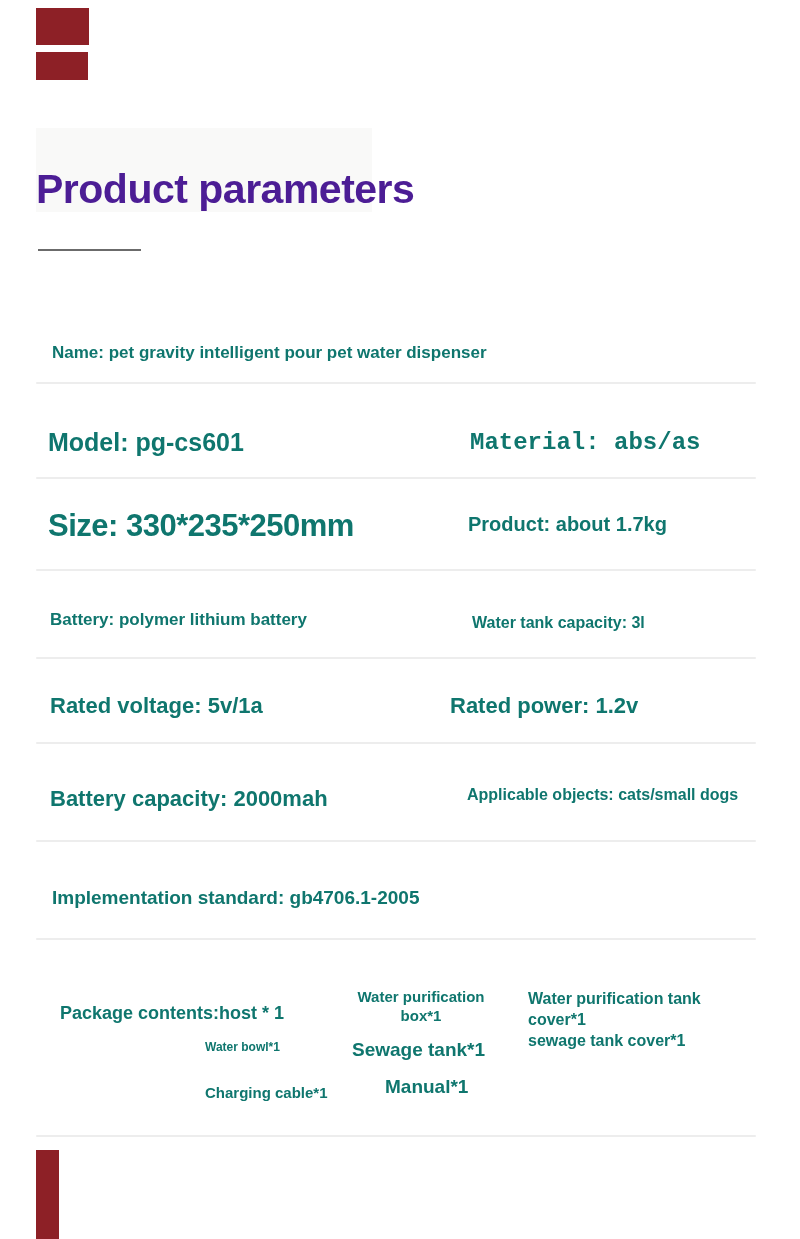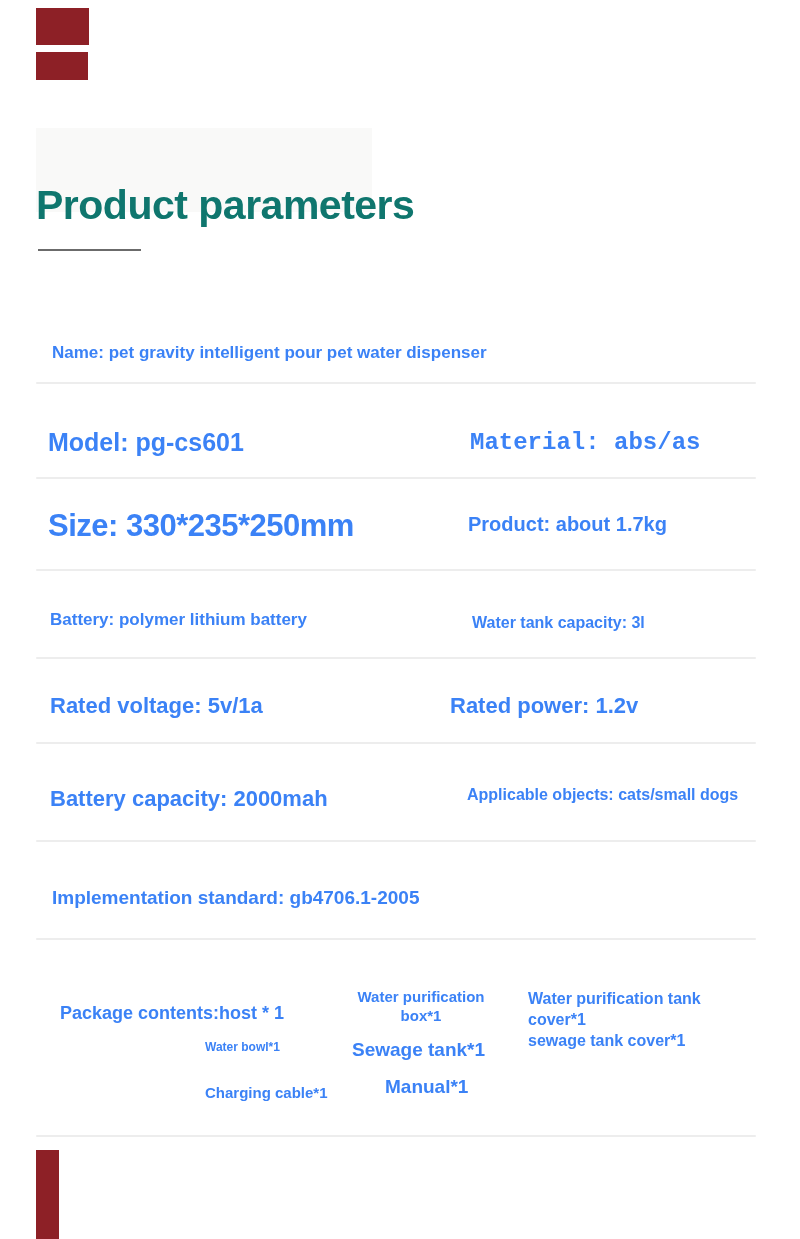--- a/index.html
+++ b/index.html
@@ -2,25 +2,25 @@
 <html><head>
 <meta charset="utf-8">
 <style>
   html,body { margin:0; padding:0; background:#ffffff; }
   .page {
     position:relative; width:800px; height:1239px;
     background:#ffffff; overflow:hidden;
     font-family:"Liberation Sans", sans-serif;
     color:#161616;
   }
-  .t { position:absolute; font-weight:700; line-height:1.15; white-space:nowrap; color:#3b82f6; }
+  .t { position:absolute; font-weight:700; line-height:1.15; white-space:nowrap; color:#0f766e; }
   .divider { position:absolute; left:36px; width:720px; height:2px; background:#ededed; border-radius:1px; }
 
   .title-bg   { position:absolute; left:36px; top:128px; width:336px; height:84px; background:#f9f9f8; }
-  .title      { left:36px; top:155px; font-size:41px; letter-spacing:-0.5px; color:#0f766e; }
+  .title      { left:36px; top:139px; font-size:41px; letter-spacing:-0.5px; color:#4c1d95; }
   .title-line { position:absolute; left:38px; top:249px; width:103px; height:2px; background:#6b6b6b; }
 
   .name-row   { left:52px;  top:343px; font-size:17px; }
   .d1 { top:382px; }
 
   .model      { left:48px;  top:428px; font-size:25px; }
   .material   { left:470px; top:429px; font-size:24px;font-family:Liberation Mono, monospace; }
   .d2 { top:477px; }
 
   .size       { left:48px;  top:508px; font-size:31px; letter-spacing:-0.5px; }

